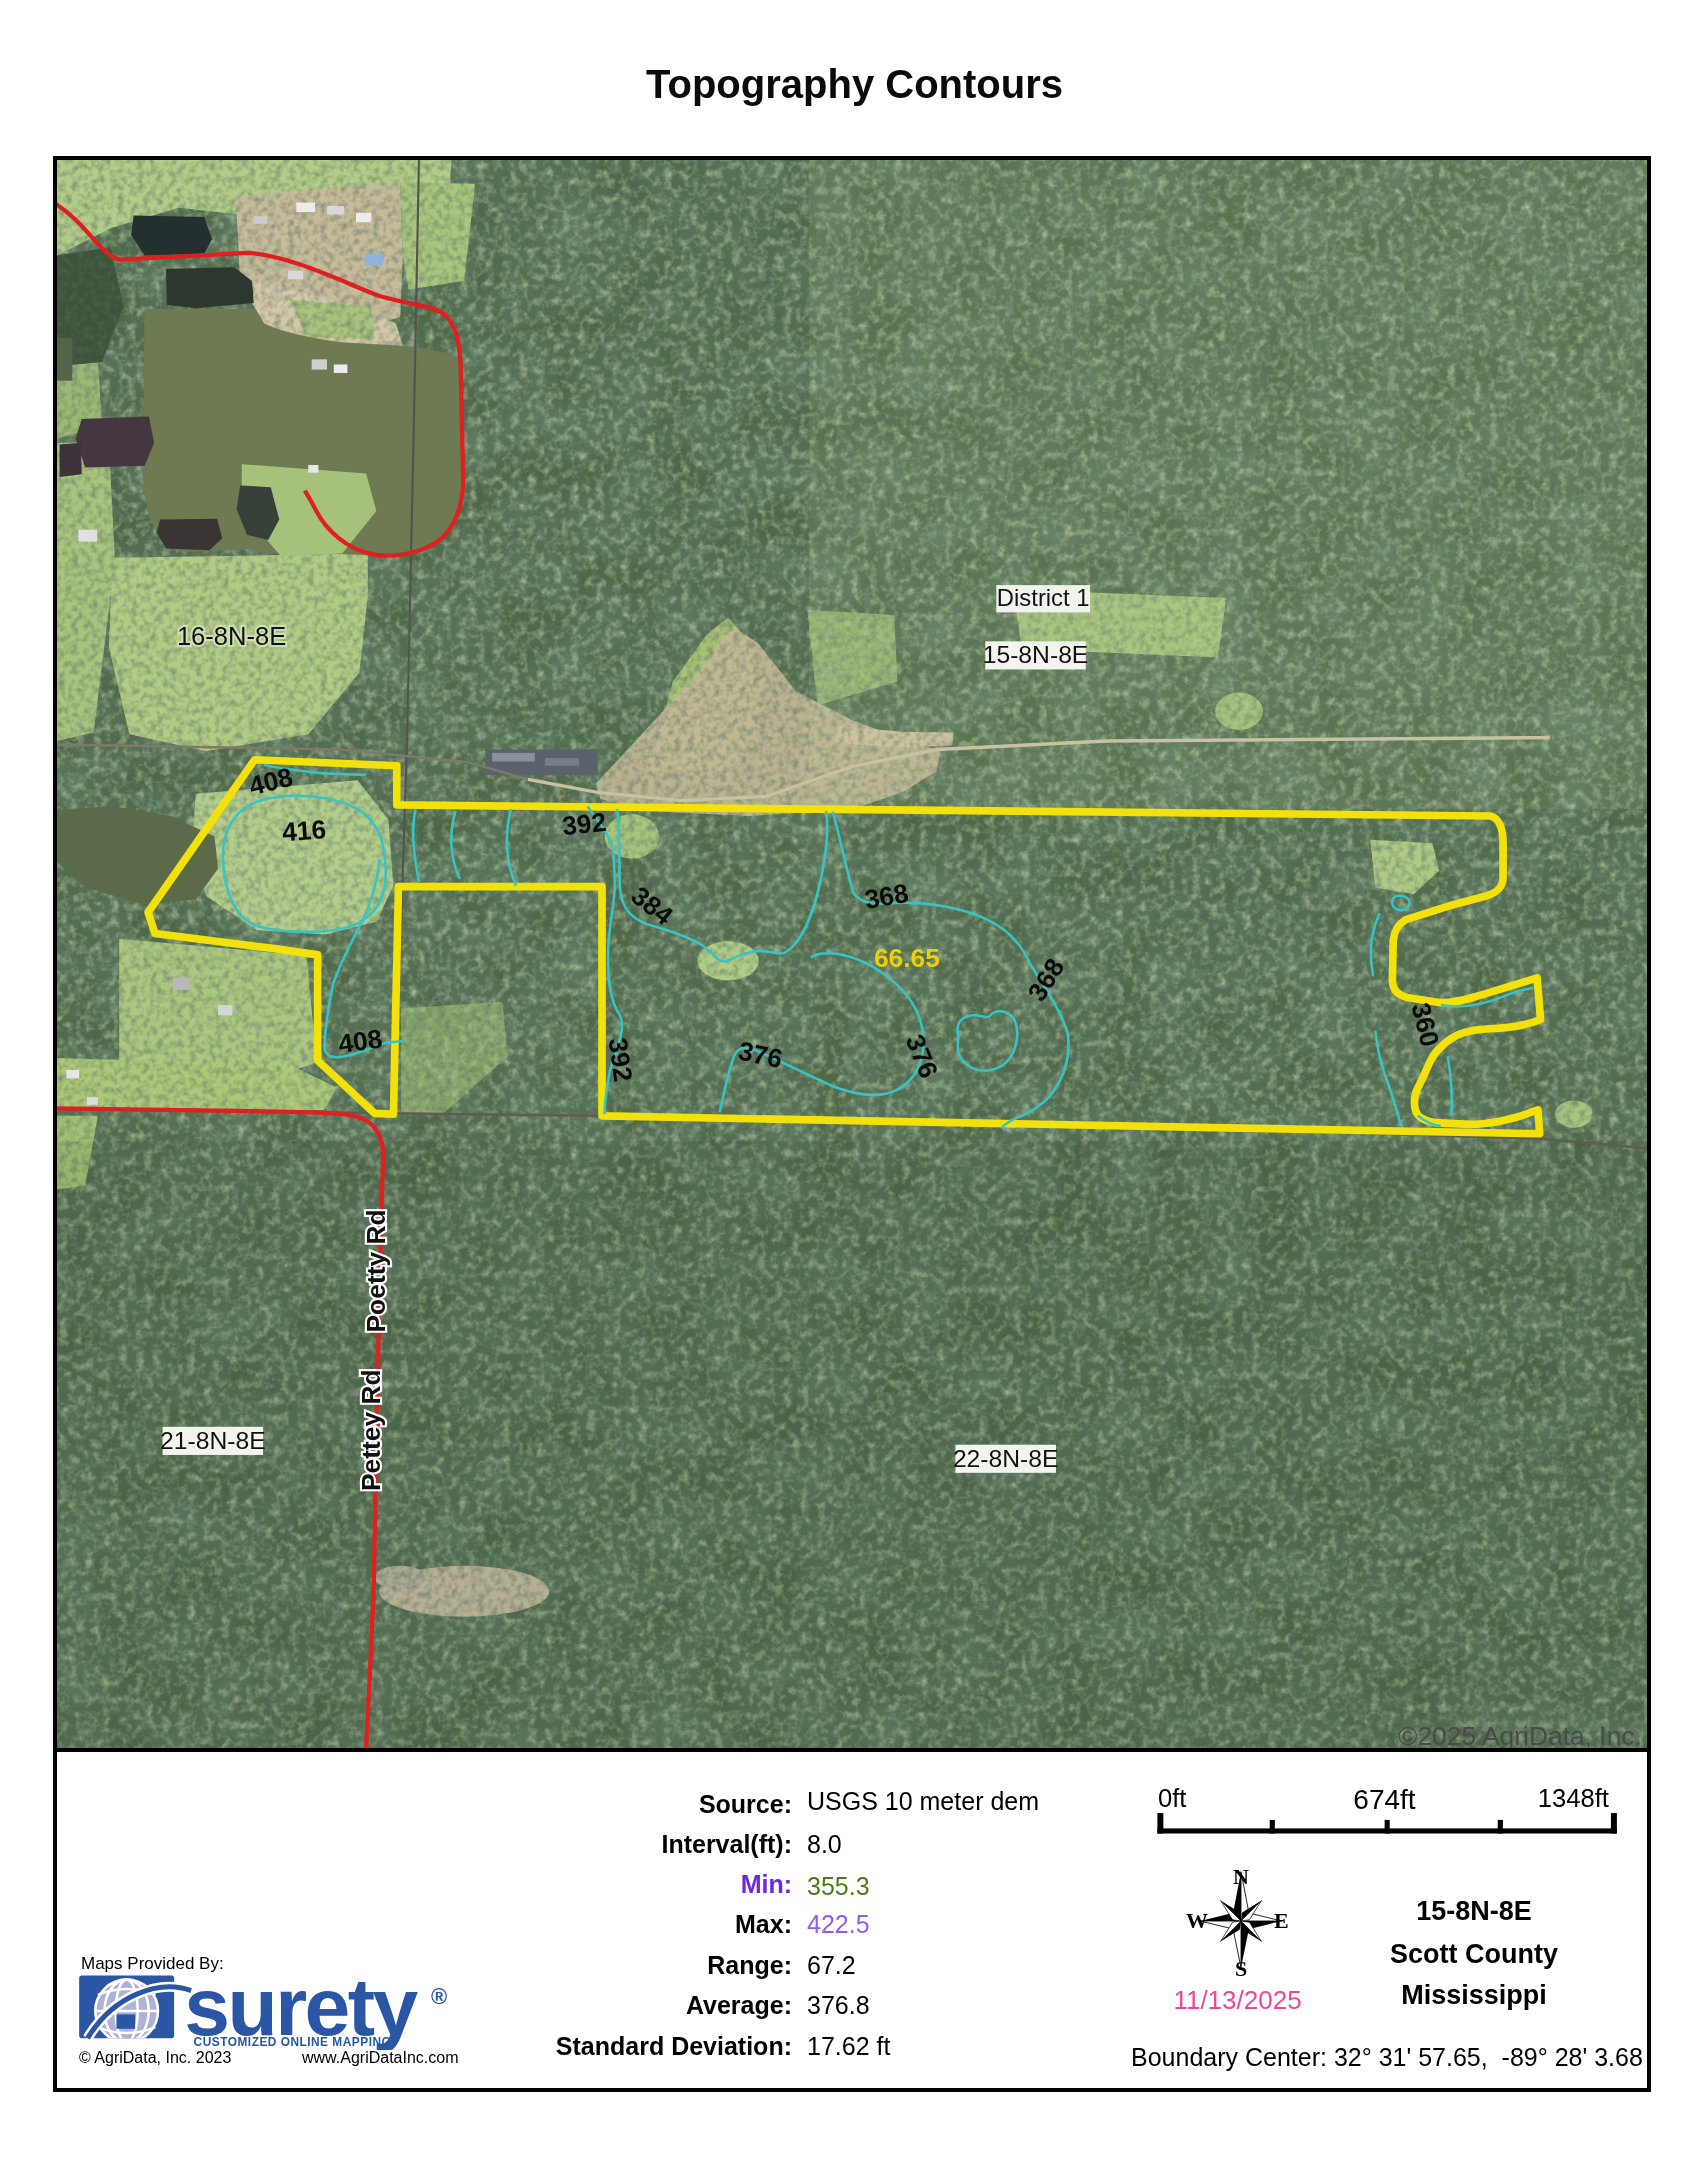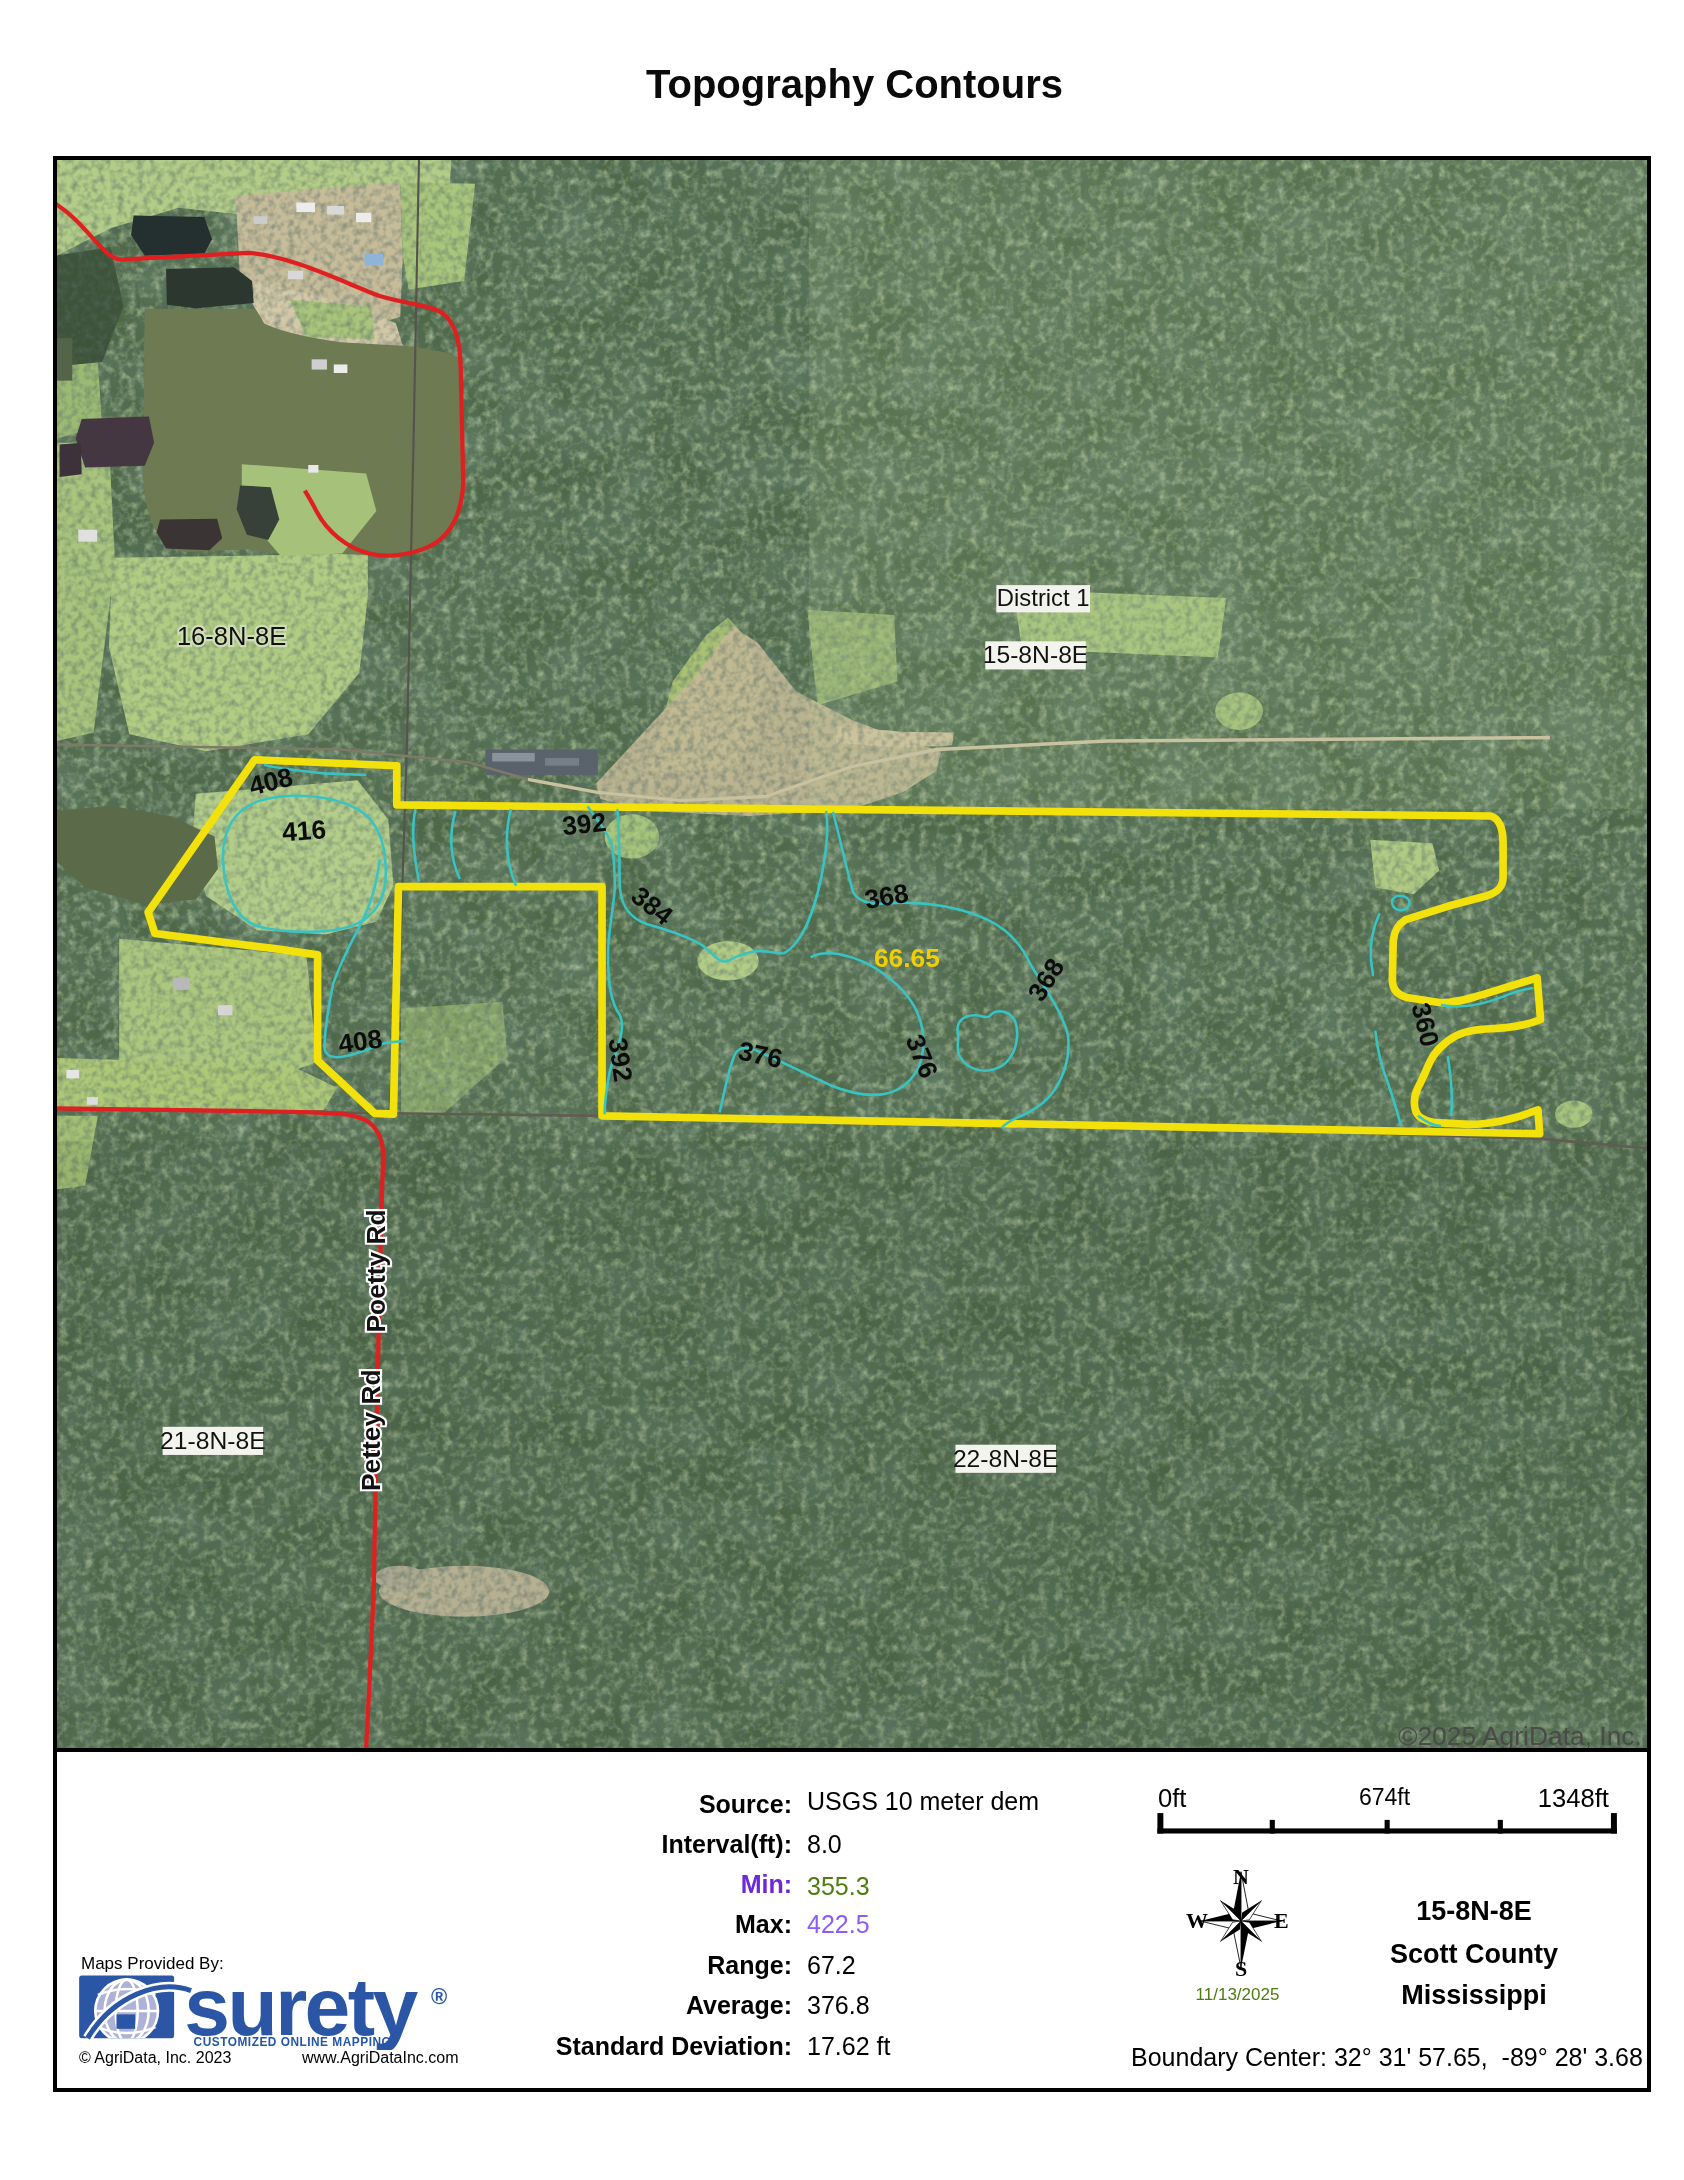--- a/index.html
+++ b/index.html
@@ -245,21 +245,21 @@
   <div style="position:absolute;left:0;top:78px;font-size:25px;color:#000;">8.0</div>
   <div style="position:absolute;left:0;top:120px;font-size:25px;color:#4d7c0f;">355.3</div>
   <div style="position:absolute;left:0;top:158px;font-size:25px;color:#8b5cf6;">422.5</div>
   <div style="position:absolute;left:0;top:199px;font-size:25px;color:#000;">67.2</div>
   <div style="position:absolute;left:0;top:239px;font-size:25px;color:#000;">376.8</div>
   <div style="position:absolute;left:0;top:280px;font-size:25px;color:#000;">17.62 ft</div>
 </div>
 </div>
 
 <div class="abs" style="left:1158px;top:1784px;font-size:25.6px;color:#000;">0ft</div>
-<div class="abs" style="left:1325px;top:1784px;width:119px;text-align:center;font-size:23px;color:#000;">674ft</div>
+<div class="abs" style="left:1325px;top:1784px;width:119px;text-align:center;font-size:28px;color:#000;">674ft</div>
 <div class="abs" style="left:1491px;top:1784px;width:118px;text-align:right;font-size:25.6px;color:#000;">1348ft</div>
 
 <svg class="abs" style="left:1154px;top:1813px;" width="468" height="24" viewBox="0 0 550 28">
   <rect x="4" y="18" width="540" height="6" fill="#000"></rect>
   <rect x="4" y="0" width="7" height="24" fill="#000"></rect>
   <rect x="537" y="0" width="7" height="24" fill="#000"></rect>
   <rect x="136" y="8" width="6" height="16" fill="#000"></rect>
   <rect x="271" y="8" width="6" height="16" fill="#000"></rect>
   <rect x="404" y="8" width="6" height="16" fill="#000"></rect>
 </svg>
@@ -287,21 +287,21 @@
         <polygon points="34,0 8,-6 0,0" fill="#fff" stroke="#000" stroke-width="0.8"></polygon>
     </g>
   </g>
 </svg>
 
 <div class="abs" style="left:1224px;top:1864px;width:34px;text-align:center;font-family:'Liberation Serif',serif;font-weight:bold;font-size:22px;">N</div>
 <div class="abs" style="left:1224px;top:1956px;width:34px;text-align:center;font-family:'Liberation Serif',serif;font-weight:bold;font-size:22px;">S</div>
 <div class="abs" style="left:1174px;top:1908px;width:34px;text-align:right;font-family:'Liberation Serif',serif;font-weight:bold;font-size:22px;">W</div>
 <div class="abs" style="left:1274px;top:1908px;width:34px;text-align:left;font-family:'Liberation Serif',serif;font-weight:bold;font-size:22px;">E</div>
 
-<div class="abs" style="left:1133px;top:1985px;width:209px;text-align:center;font-size:17px;color:#4d7c0f;">11/13/2025</div>
+<div class="abs" style="left:1133px;top:1985px;width:209px;text-align:center;font-size:26px;color:#ec4899;">11/13/2025</div>
 
 <div class="abs" style="left:1325px;top:1896px;width:298px;text-align:center;font-size:27px;font-weight:bold;color:#000;">15-8N-8E</div>
 <div class="abs" style="left:1325px;top:1939px;width:298px;text-align:center;font-size:27px;font-weight:bold;color:#000;">Scott County</div>
 <div class="abs" style="left:1325px;top:1980px;width:298px;text-align:center;font-size:27px;font-weight:bold;color:#000;">Mississippi</div>
 
 <div class="abs" style="left:1131px;top:2043px;font-size:25px;color:#000;white-space:nowrap;">Boundary Center: 32° 31' 57.65,&nbsp; -89° 28' 3.68</div>
 
 <div class="abs" style="left:81px;top:1954px;font-size:17px;color:#000;">Maps Provided By:</div>
 
 <svg class="abs" style="left:75px;top:1972px;" width="400" height="78" viewBox="0 0 470 92">

